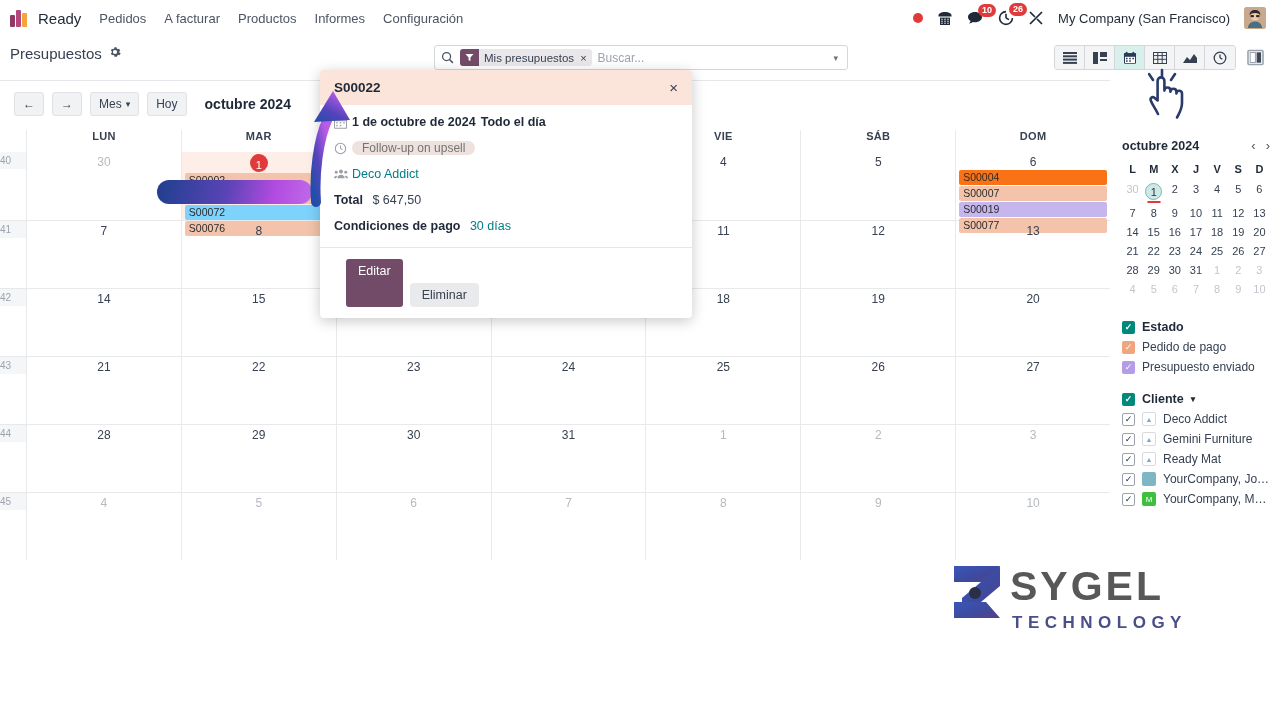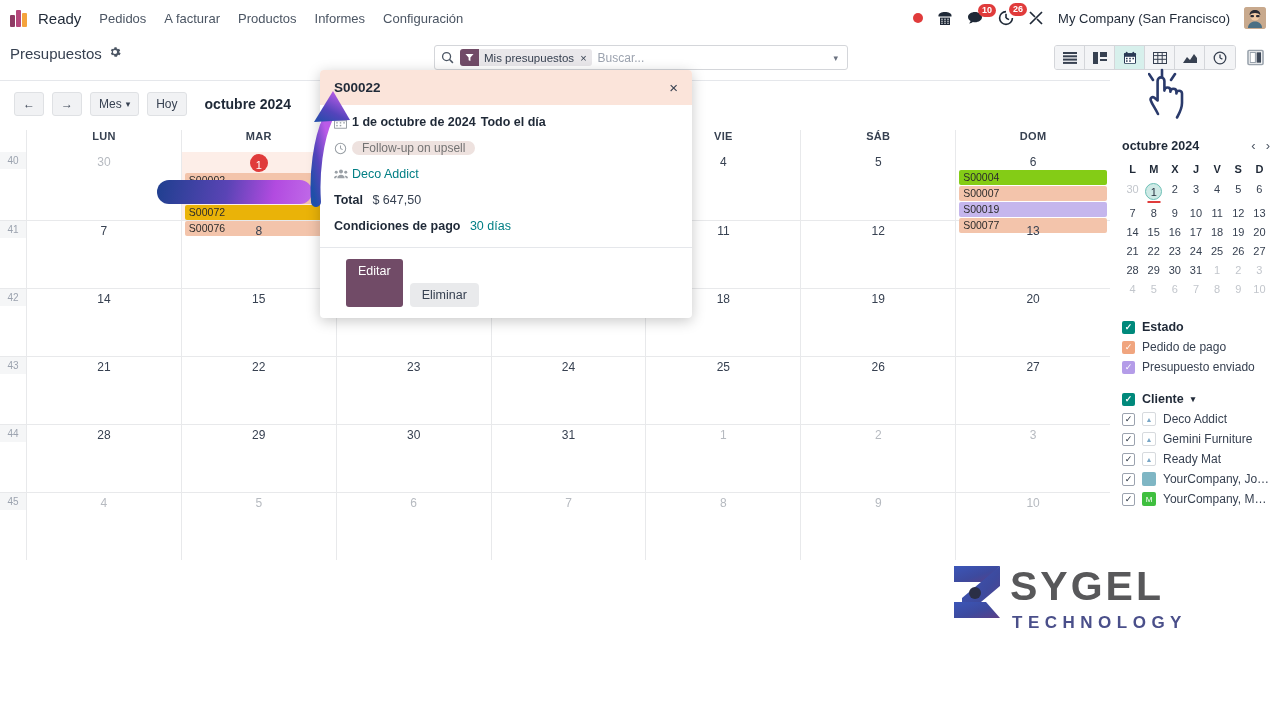--- a/index.html
+++ b/index.html
@@ -100,21 +100,21 @@
   .cal-wk-col { width:26px; flex:none; }
   .cal-head-cell {
     flex:1; text-align:center; font-size:11px; font-weight:bold;
     color:#374151; letter-spacing:.3px;
     border-left:1px solid #e8e9eb;
   }
   .cal-row { display:flex; height:68px; border-top:1px solid #e8e9eb; }
   .cal-row:first-of-type { border-top:none; }
   .wk-num {
     width:26px; flex:none; font-size:10px; color:#9ca3af;
-    background:#f5f6f7; text-align:center; padding-top:3px; height:17px; margin-top:0;
+    background:#f5f6f7; padding-top:3px; height:17px; margin-top:0;
   }
   .wk-wrap { width:26px; flex:none; }
   .daycell {
     flex:1; border-left:1px solid #e8e9eb; position:relative; padding-top:1px;
   }
   .daycell.today { background:#fdeee8; }
   .daynum { text-align:center; font-size:12px; color:#374151; padding-top:2px; }
   .daycell.other .daynum { color:#b6bac0; }
   .daynum.badge-today {
     display:inline-block; background:#e03b3b; color:#fff;
@@ -396,21 +396,21 @@
         </div>
         <div class="daycell other">
           <div class="daynum-wrap">
             <div class="daynum">30</div>
           </div>
         </div>
         <div class="daycell today">
           <div class="daynum-wrap"><div class="daynum badge-today">1</div></div>
           <div class="ev" style="background: rgb(243, 196, 171);">S00002</div>
           <div class="ev" style="background: rgb(243, 196, 171);">S00022</div>
-          <div class="ev" style="background: #eab308;">S00072</div>
+          <div class="ev" style="background: #7dd3fc;">S00072</div>
           <div class="ev" style="background: rgb(243, 196, 171);">S00076</div>
         </div>
         <div class="daycell">
           <div class="daynum-wrap">
             <div class="daynum">2</div>
           </div>
         </div>
         <div class="daycell">
           <div class="daynum-wrap">
             <div class="daynum">3</div>
@@ -423,21 +423,21 @@
         </div>
         <div class="daycell">
           <div class="daynum-wrap">
             <div class="daynum">5</div>
           </div>
         </div>
         <div class="daycell">
           <div class="daynum-wrap">
             <div class="daynum">6</div>
           </div>
-          <div class="ev" style="background: #84cc16;">S00004</div>
+          <div class="ev" style="background: #f97316;">S00004</div>
           <div class="ev" style="background: rgb(243, 196, 171);">S00007</div>
           <div class="ev" style="background: rgb(197, 182, 237);">S00019</div>
           <div class="ev" style="background: rgb(243, 196, 171);">S00077</div>
         </div>
       </div>
       <div class="cal-row">
         <div class="wk-wrap">
           <div class="wk-num">41</div>
         </div>
         <div class="daycell">

